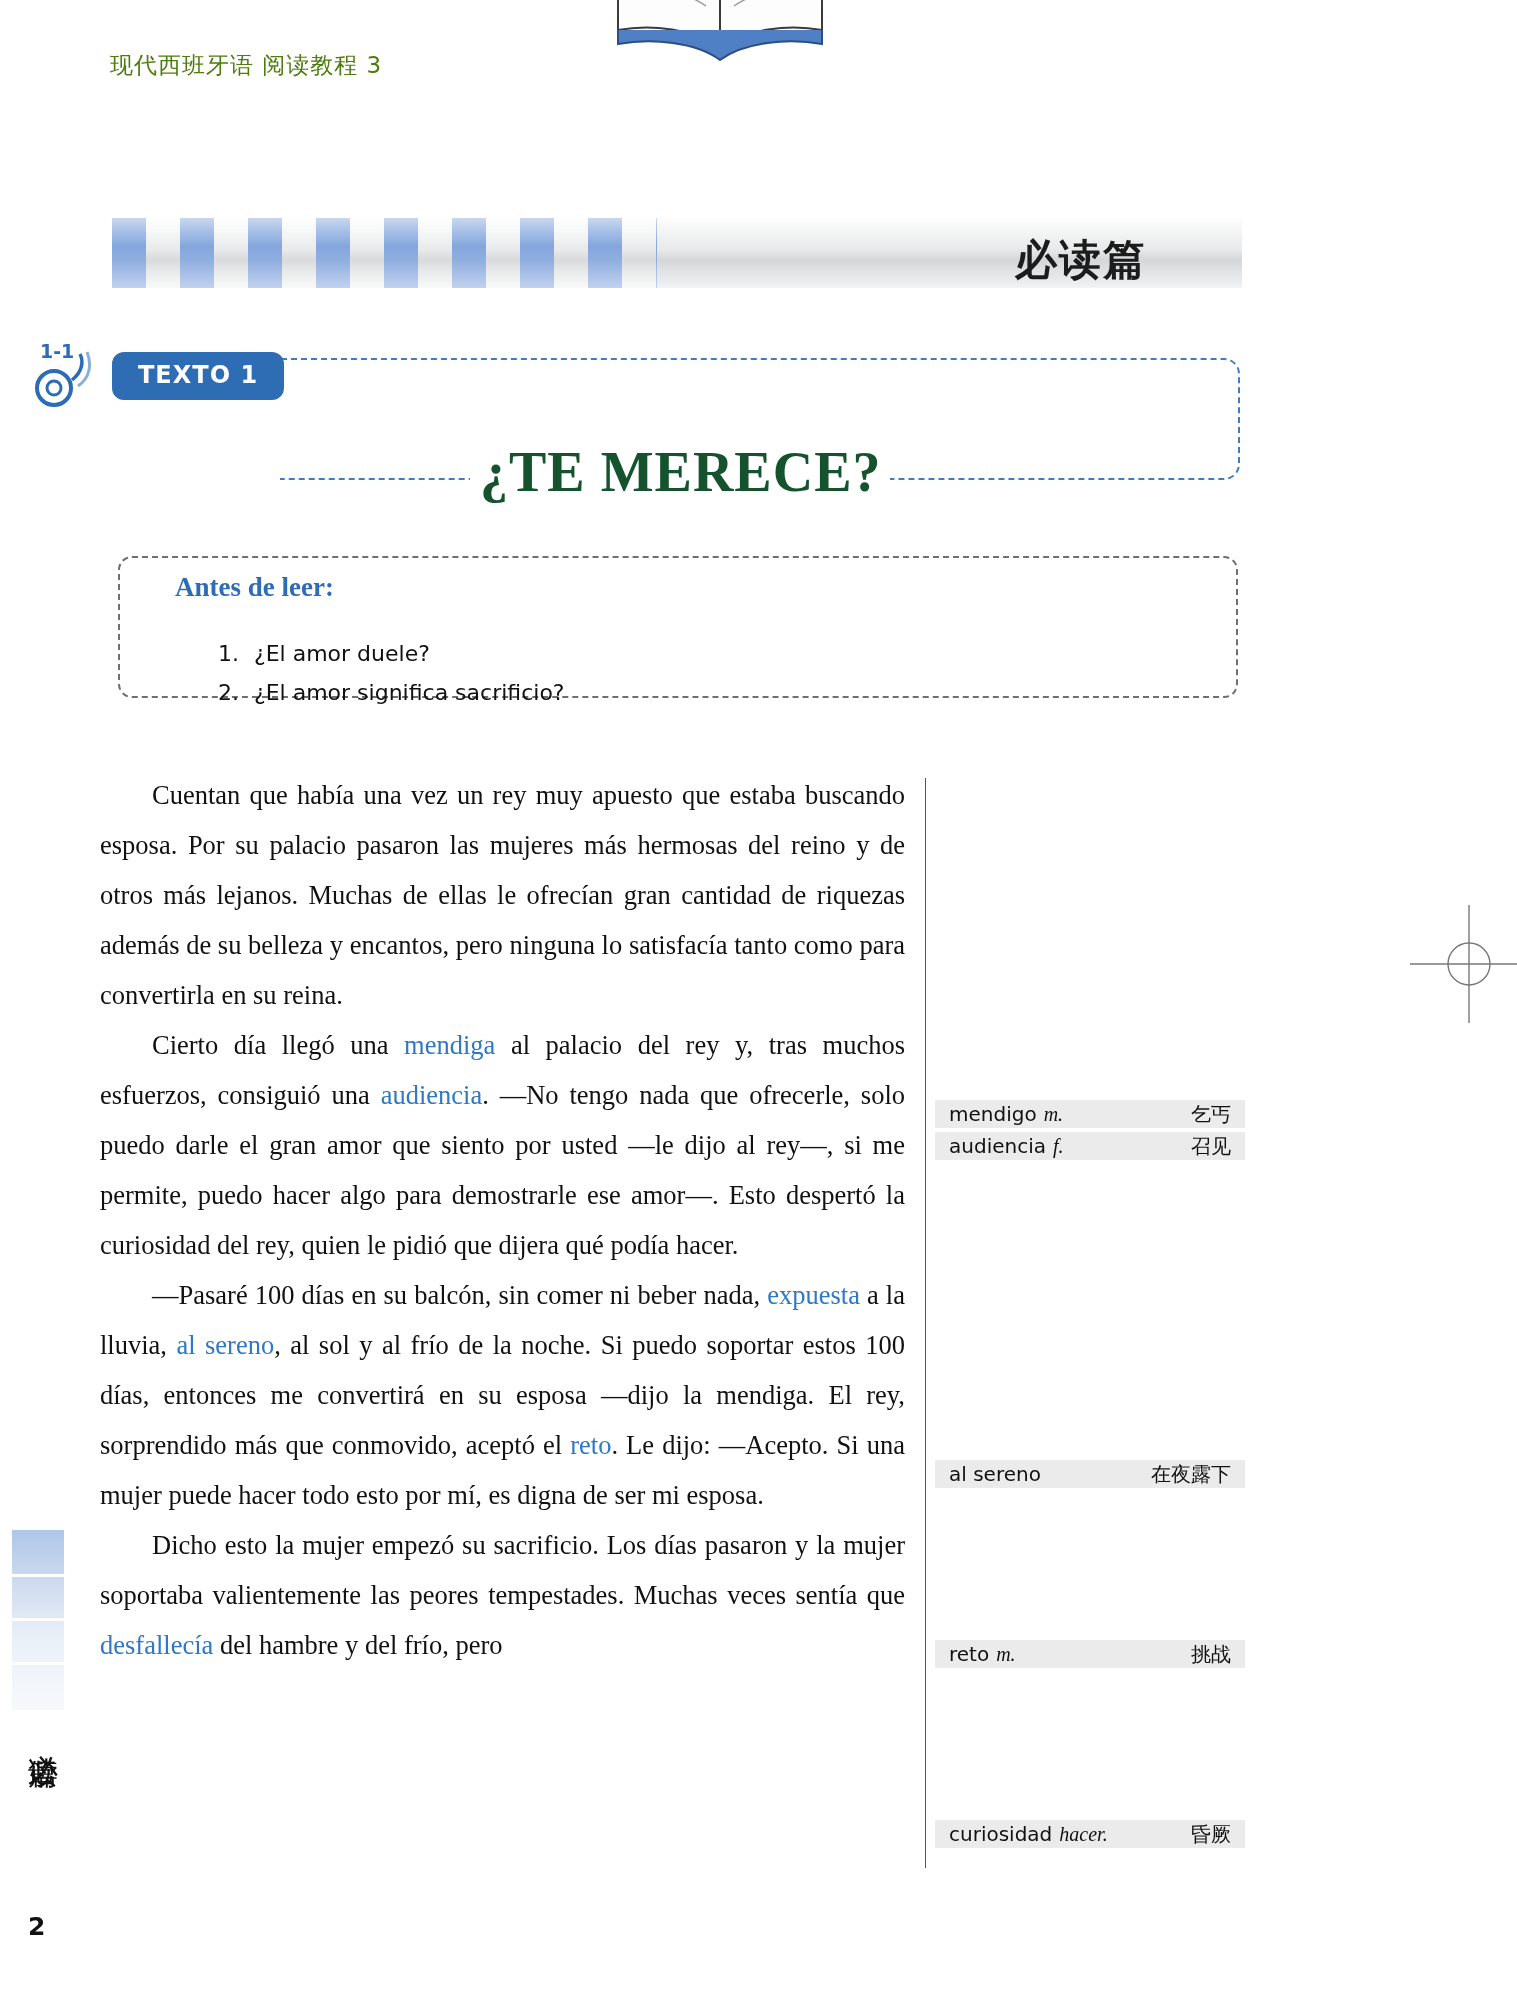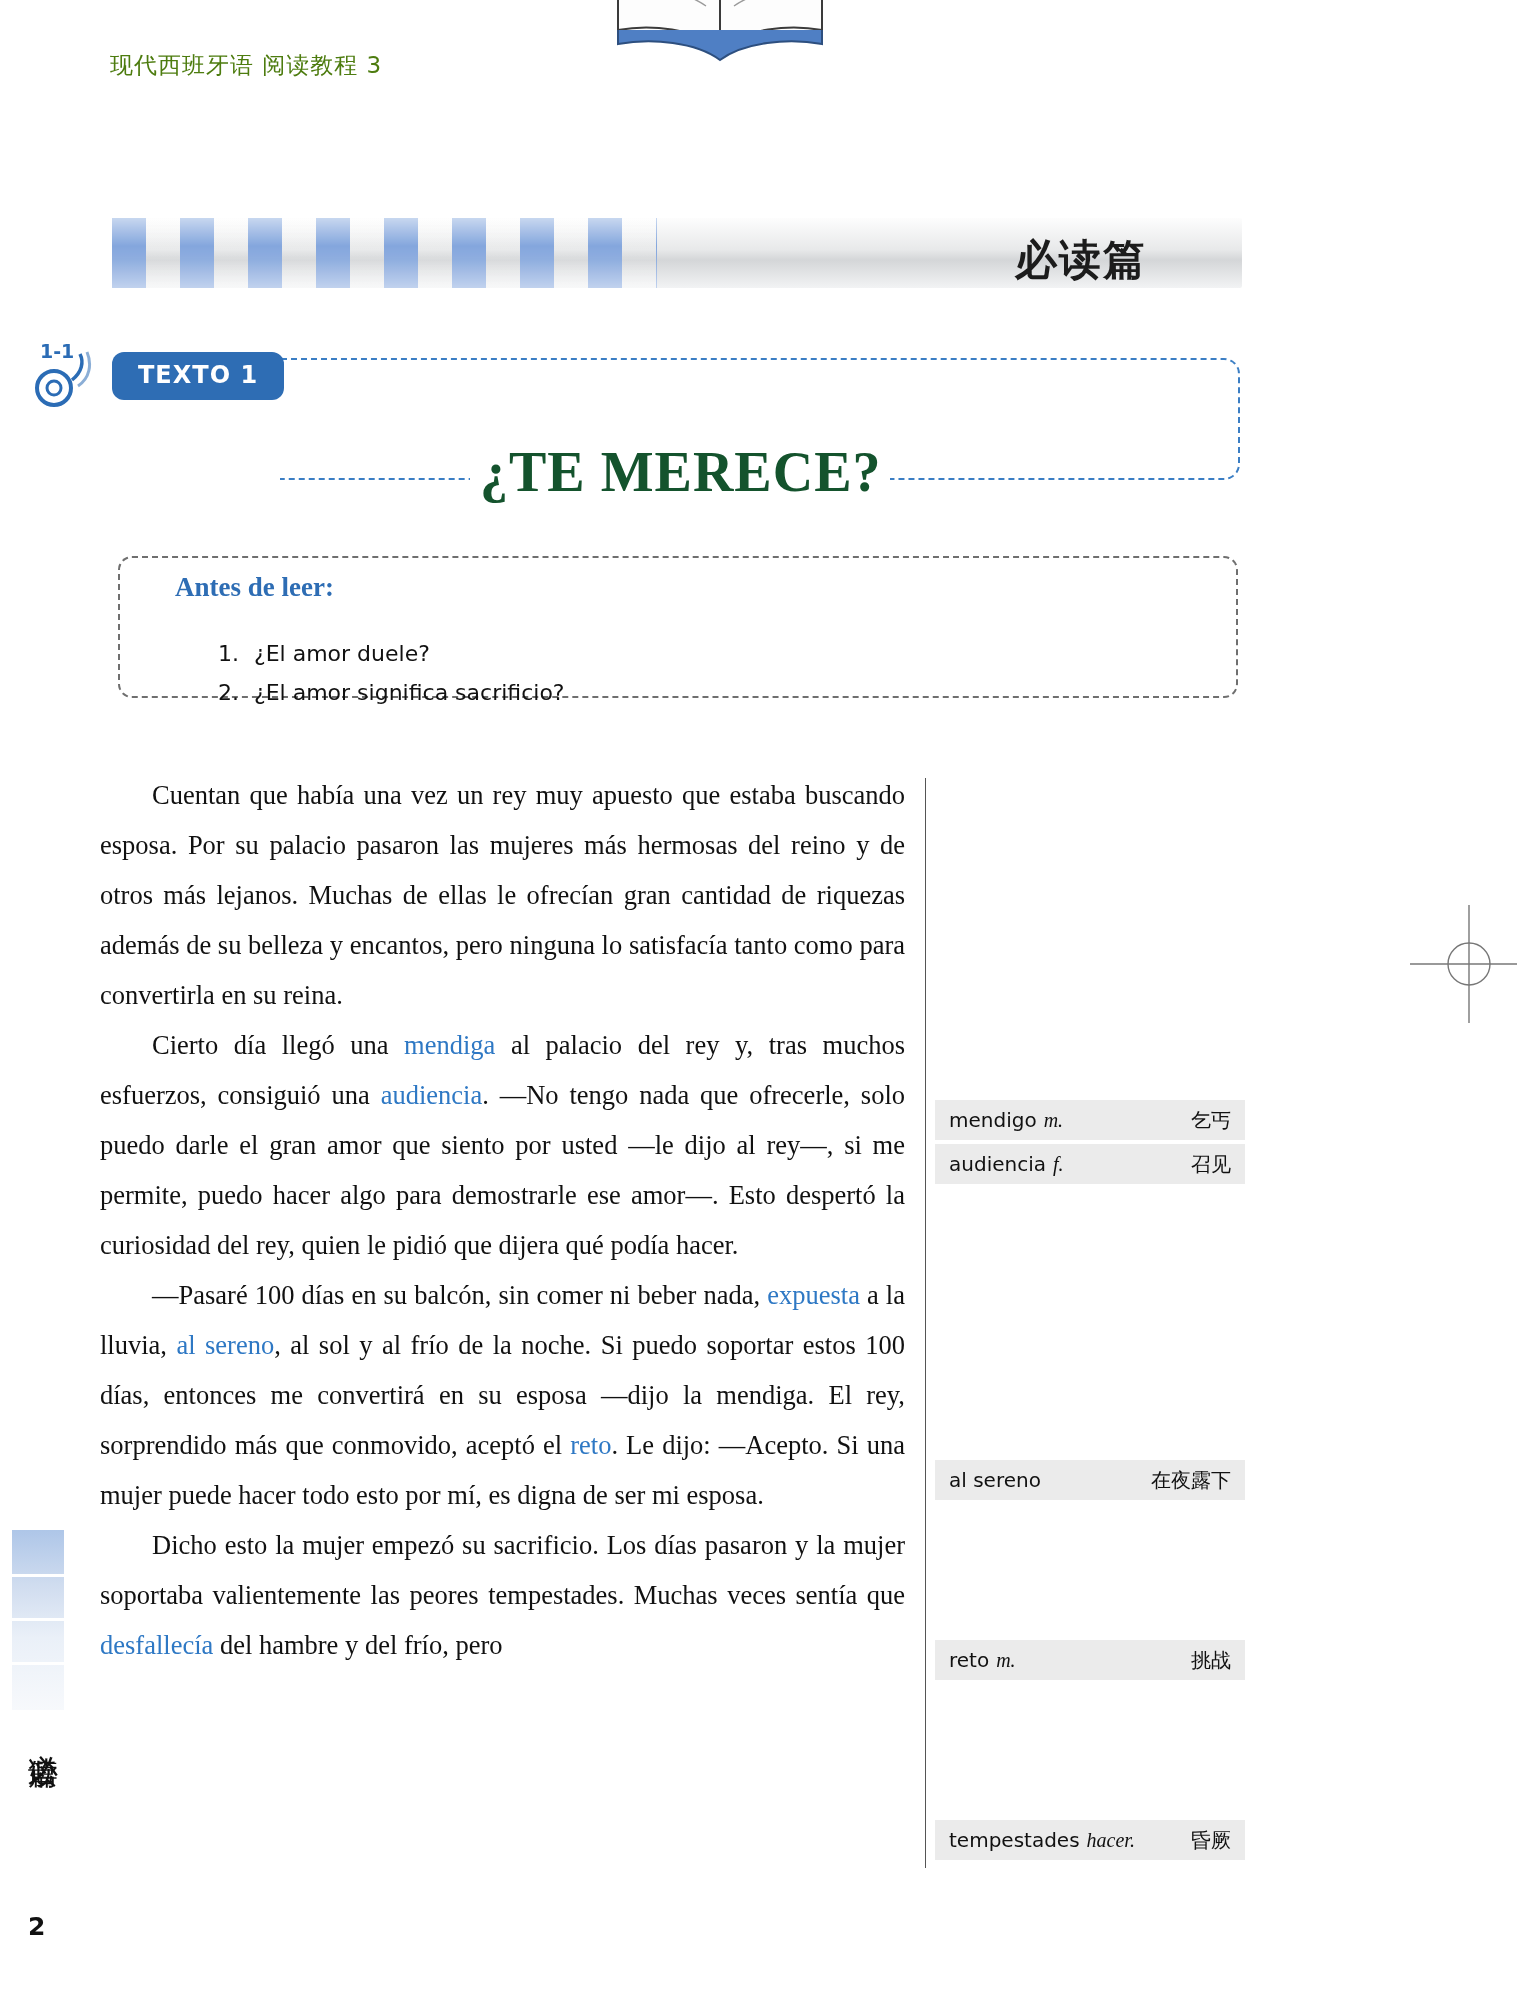--- a/index.html
+++ b/index.html
@@ -214,21 +214,21 @@
     background: #555;
   }
 
   
   .gloss {
     position: absolute;
     left: 935px;
     width: 310px;
   }
   .gloss-row {
-    height: 40px;
+    height: 28px;
     background: #ebebeb;
     margin-bottom: 4px;
     display: flex;
     align-items: center;
     justify-content: space-between;
     padding: 0 14px 0 14px;
     box-sizing: border-box;
     font-family: "DejaVu Sans", sans-serif;
     font-size: 20px;
     color: #111;
@@ -386,21 +386,21 @@
       </div>
     </div>
     <div class="gloss" style="top: 1640px;">
       <div class="gloss-row">
         <div><span class="term">reto</span><span class="pos">m.</span></div>
         <span class="cn">挑战</span>
       </div>
     </div>
     <div class="gloss" style="top: 1820px;">
       <div class="gloss-row">
-        <div><span class="term">tempestades</span><span class="pos">hacer.</span></div>
+        <div><span class="term">curiosidad</span><span class="pos">hacer.</span></div>
         <span class="cn">昏厥</span>
       </div>
     </div>
   </div>
 
 <div class="side-tab"></div>
 <div class="side-tab-lines">
   <i style="top:44px"></i>
     <i style="top:88px"></i>
     <i style="top:132px"></i>

